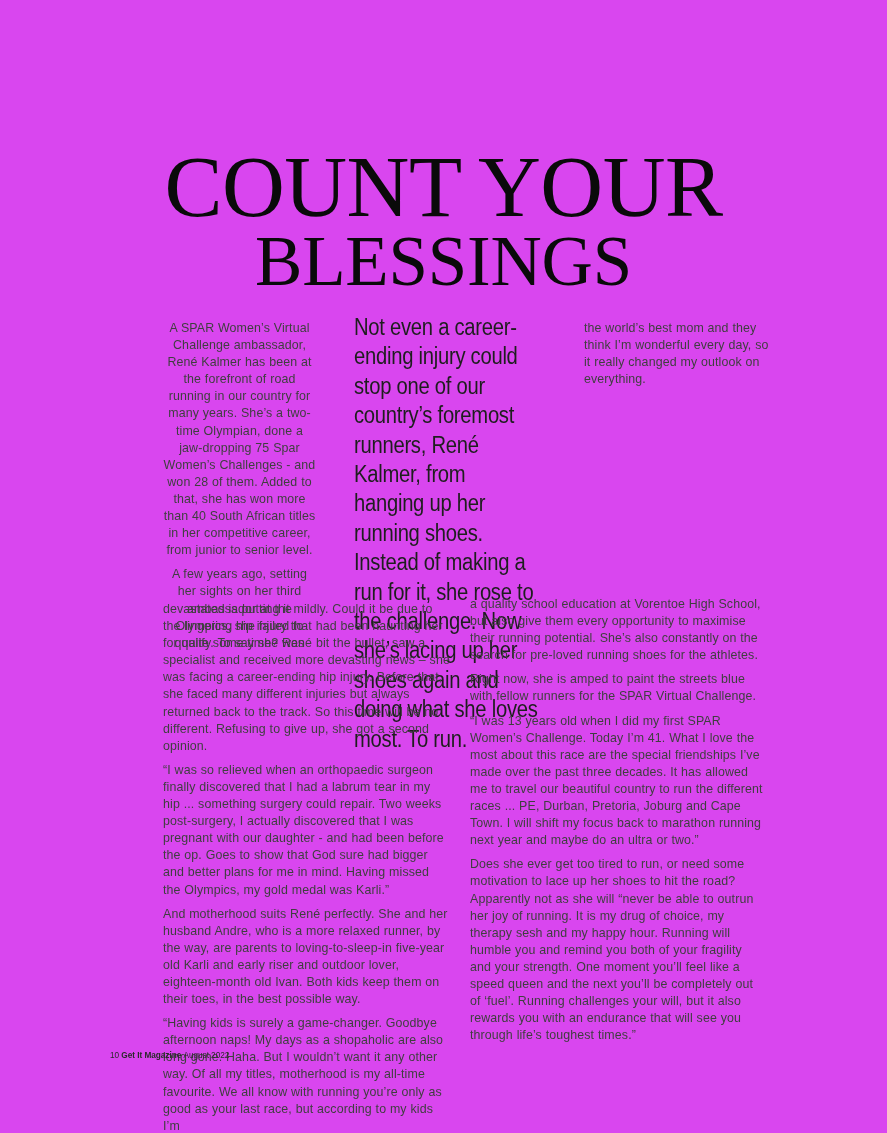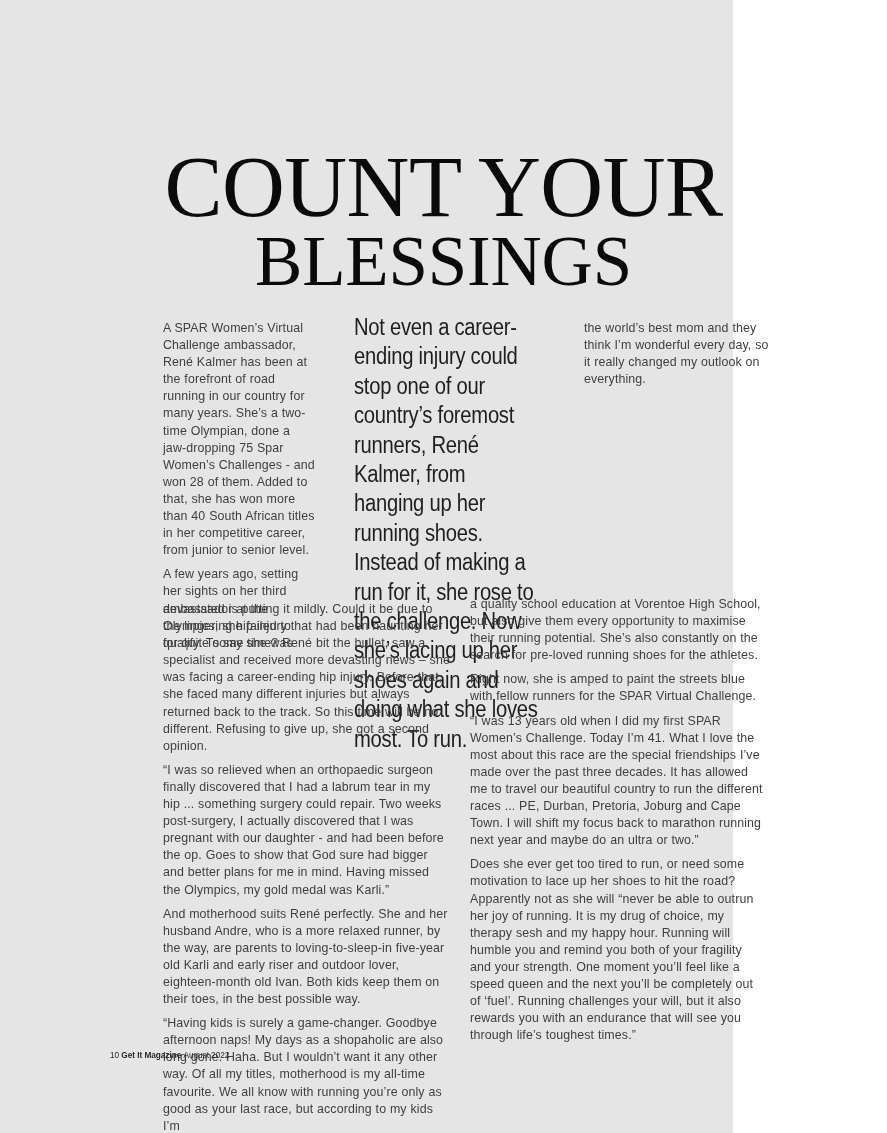--- a/index.html
+++ b/index.html
@@ -13,23 +13,23 @@
     position: relative;
     overflow: hidden;
     font-family: "Liberation Sans", sans-serif;
     color: #3a3a3a;
     -webkit-font-smoothing: antialiased;
   }
 
   .page {
     position: absolute;
     left: 0; top: 0;
-    width: 733px;
+    width: 887px;
     height: 1133px;
-    background: #e5e5e5;
+    background: #d946ef;
   }
 
   
   .headline {
     position: absolute;
     left: 100px;
     top: 126px;
     width: 687px;
     text-align: center;
     font-family: "Liberation Serif", "DejaVu Serif", serif;
@@ -52,20 +52,21 @@
     left: 163px;
     top: 320px;
     width: 600px;
     height: 280px;
   }
   .col-intro {
     position: absolute;
     left: 0;
     top: 0;
     width: 153px;
+    text-align: center;
   }
   .col-quote {
     position: absolute;
     left: 176px;
     top: -7px;
     width: 214px;
     text-align: left;
   }
   .col-right-top {
     position: absolute;

